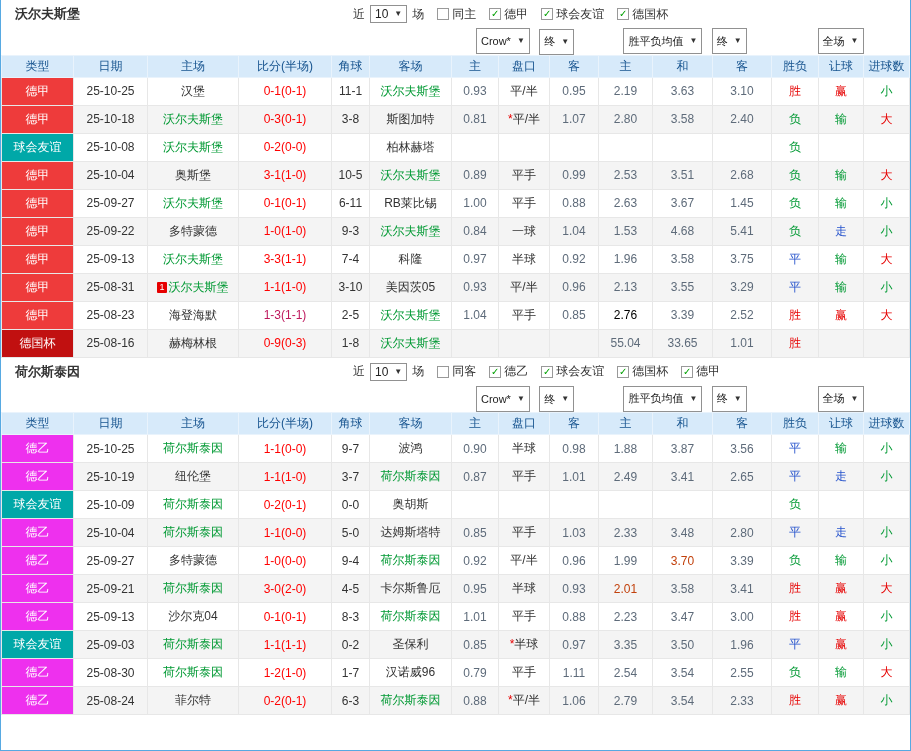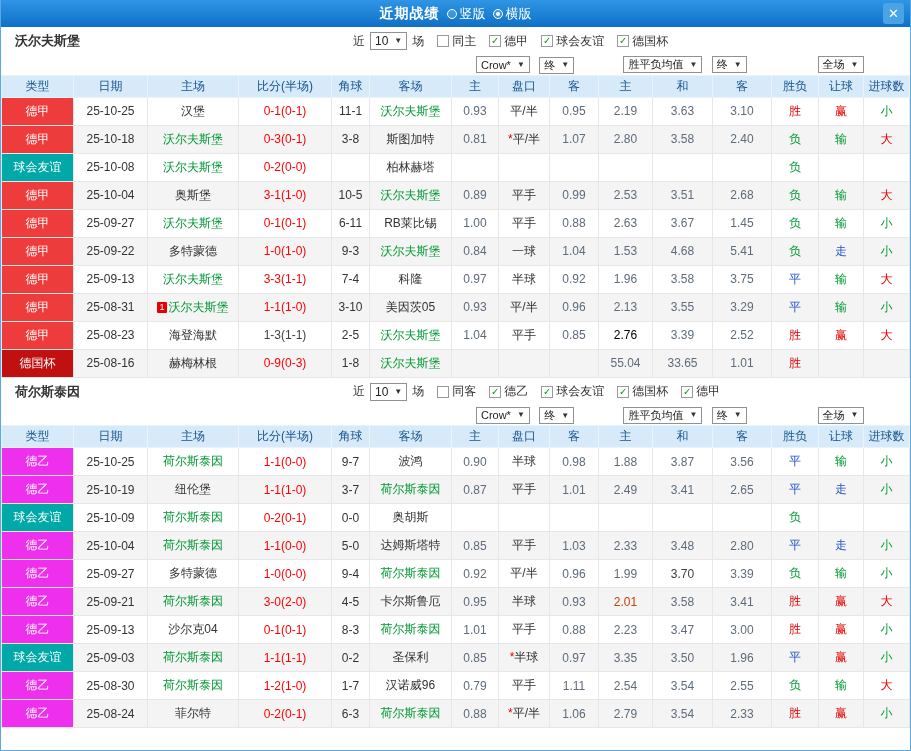--- a/index.html
+++ b/index.html
@@ -34,50 +34,36 @@
   .caret { font-size: 8px; color: #333; line-height: 1; }
   .checkboxes { display: inline-flex; align-items: center; margin-left: 8px; }
   .cb { display: inline-flex; align-items: center; margin-right: 13px; cursor: pointer; color: #333; }
   .cbox { width: 12px; height: 12px; border: 1px solid #999; background: #fff; display: inline-flex; align-items: center; justify-content: center; font-size: 10px; line-height: 10px; color: #00a000; font-weight: bold; margin-right: 3px; }
 
   
   table { width: 100%; border-collapse: collapse; table-layout: fixed; }
   thead th { font-weight: normal; }
   .ddrow th { height: 20px; background: #fff; border: none; }
   .ddrow .ddcell { text-align: center; }
-  .ddcell .select-box { height: 17px; font-size: 11px; margin: 0 3px; }
+  .ddcell .select-box { height: 26px; font-size: 11px; margin: 0 3px; }
   .labrow th { height: 22px; background: #d7eafa; color: #17548f; font-size: 12px; border: 1px solid #e9f3fc; padding: 0 1px; overflow: hidden; white-space: nowrap; }
   tbody td { height: 28px; text-align: center; border: 1px solid #e7e7e7; font-size: 12px; padding: 0 2px; overflow: hidden; white-space: nowrap; }
   tbody tr.alt td { background: #f4f4f4; }
   td.league { color: #fff; }
   .badge { display: inline-block; background: #e60000; color: #fff; font-size: 9px; line-height: 11px; padding: 0 2px; margin-right: 2px; border-radius: 1px; vertical-align: 1px; }
 
   
   .summary { height: 26px; display: flex; align-items: center; justify-content: center; gap: 6px; color: #1c4587; background: #fff; border-bottom: 1px solid #e3e3e3; font-size: 12px; }
   .chip { color: #fff; padding: 1px 5px; border-radius: 1px; }
 </style>
 </head>
 <body>
 
 <div class="window">
 
-  <div class="titlebar">
-    <div class="title-center">
-      <span class="win-title">近期战绩</span>
-      <span class="radio-opt">
-        <span class="radio"></span>
-        <span>竖版</span>
-      </span>
-      <span class="radio-opt">
-        <span class="radio selected"></span>
-        <span>横版</span>
-      </span>
-    </div>
-    <div class="close-btn">✕</div>
-  </div>
 
   <div class="section">
     <div class="filter-row">
       <span class="team-name">沃尔夫斯堡</span>
       <div class="filter-center">
         <span>近</span>
         <span class="select-box">
           <span>10</span>
           <span class="caret">▼</span>
         </span>
@@ -303,21 +289,21 @@
             <td style="color: rgb(94, 107, 122);">3.55</td>
             <td style="color: rgb(94, 107, 122);">3.29</td>
             <td style="color: rgb(38, 83, 204);">平</td>
             <td style="color: rgb(0, 153, 51);">输</td>
             <td style="color: rgb(0, 153, 51);">小</td>
           </tr>
           <tr>
             <td class="league" style="background: rgb(238, 59, 59);">德甲</td>
             <td>25-08-23</td>
             <td><span>海登海默</span></td>
-            <td style="color: #404040;">1-3(1-1)</td>
+            <td style="color: #be185d;">1-3(1-1)</td>
             <td>2-5</td>
             <td><span style="color: rgb(0, 153, 51);">沃尔夫斯堡</span></td>
             <td style="color: rgb(94, 107, 122);">1.04</td>
             <td>平手</td>
             <td style="color: rgb(94, 107, 122);">0.85</td>
             <td style="color: #000000;">2.76</td>
             <td style="color: rgb(94, 107, 122);">3.39</td>
             <td style="color: rgb(94, 107, 122);">2.52</td>
             <td style="color: rgb(230, 0, 0);">胜</td>
             <td style="color: rgb(230, 0, 0);">赢</td>
@@ -519,21 +505,21 @@
             <td class="league" style="background: rgb(238, 48, 238);">德乙</td>
             <td>25-09-27</td>
             <td><span>多特蒙德</span></td>
             <td style="color: rgb(255, 0, 0);">1-0(0-0)</td>
             <td>9-4</td>
             <td><span style="color: rgb(0, 153, 51);">荷尔斯泰因</span></td>
             <td style="color: rgb(94, 107, 122);">0.92</td>
             <td>平/半</td>
             <td style="color: rgb(94, 107, 122);">0.96</td>
             <td style="color: rgb(94, 107, 122);">1.99</td>
-            <td style="color: #404040;">3.70</td>
+            <td style="color: #c2410c;">3.70</td>
             <td style="color: rgb(94, 107, 122);">3.39</td>
             <td style="color: rgb(0, 153, 51);">负</td>
             <td style="color: rgb(0, 153, 51);">输</td>
             <td style="color: rgb(0, 153, 51);">小</td>
           </tr>
           <tr class="alt">
             <td class="league" style="background: rgb(238, 48, 238);">德乙</td>
             <td>25-09-21</td>
             <td><span style="color: rgb(0, 153, 51);">荷尔斯泰因</span></td>
             <td style="color: rgb(255, 0, 0);">3-0(2-0)</td>

